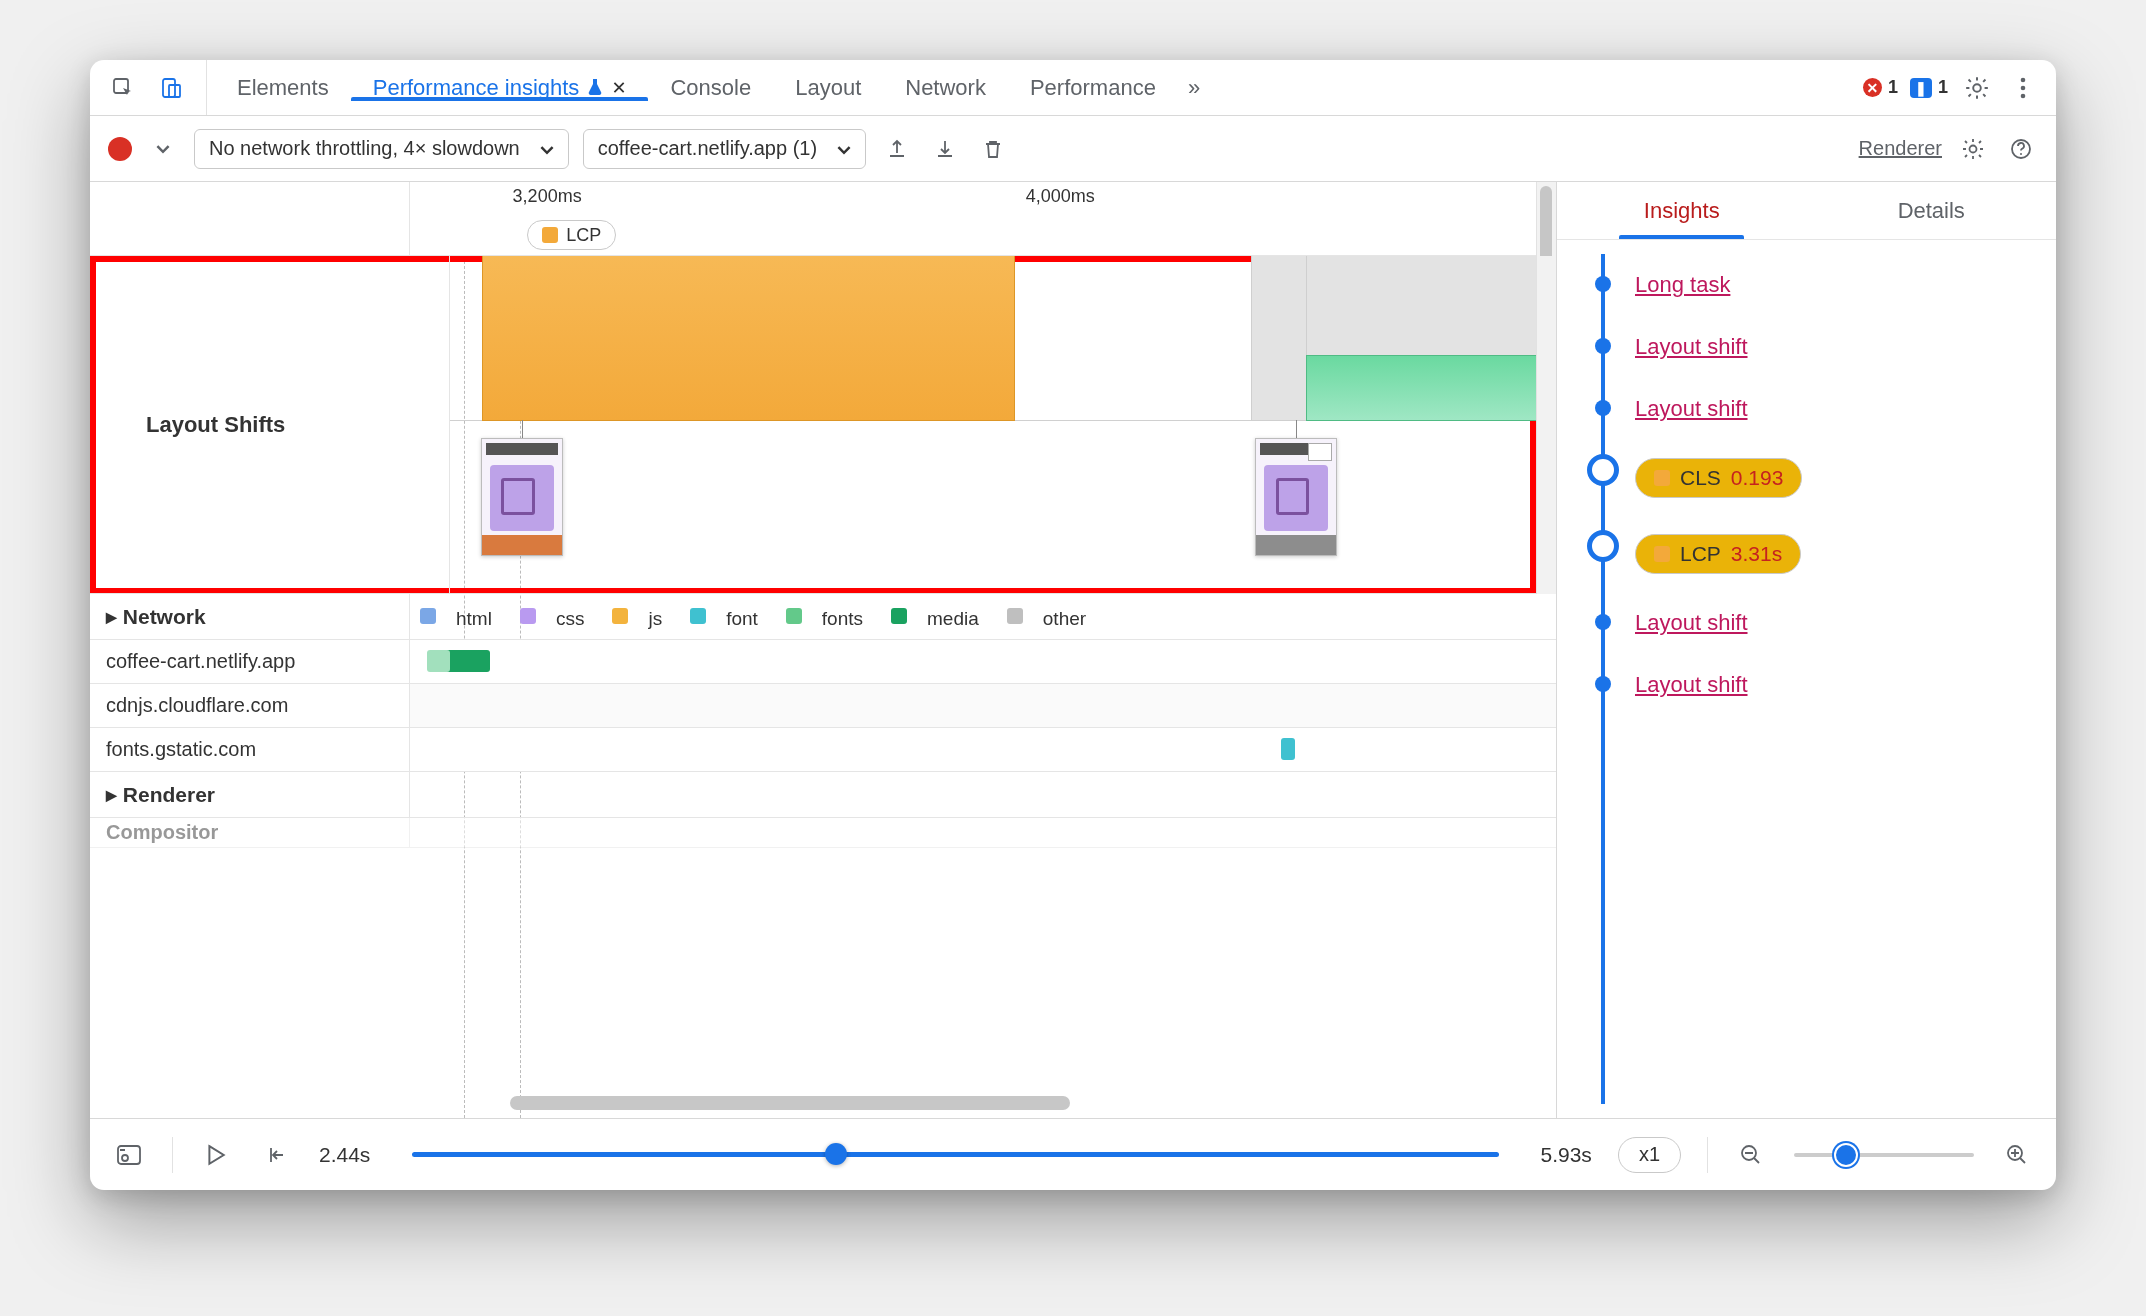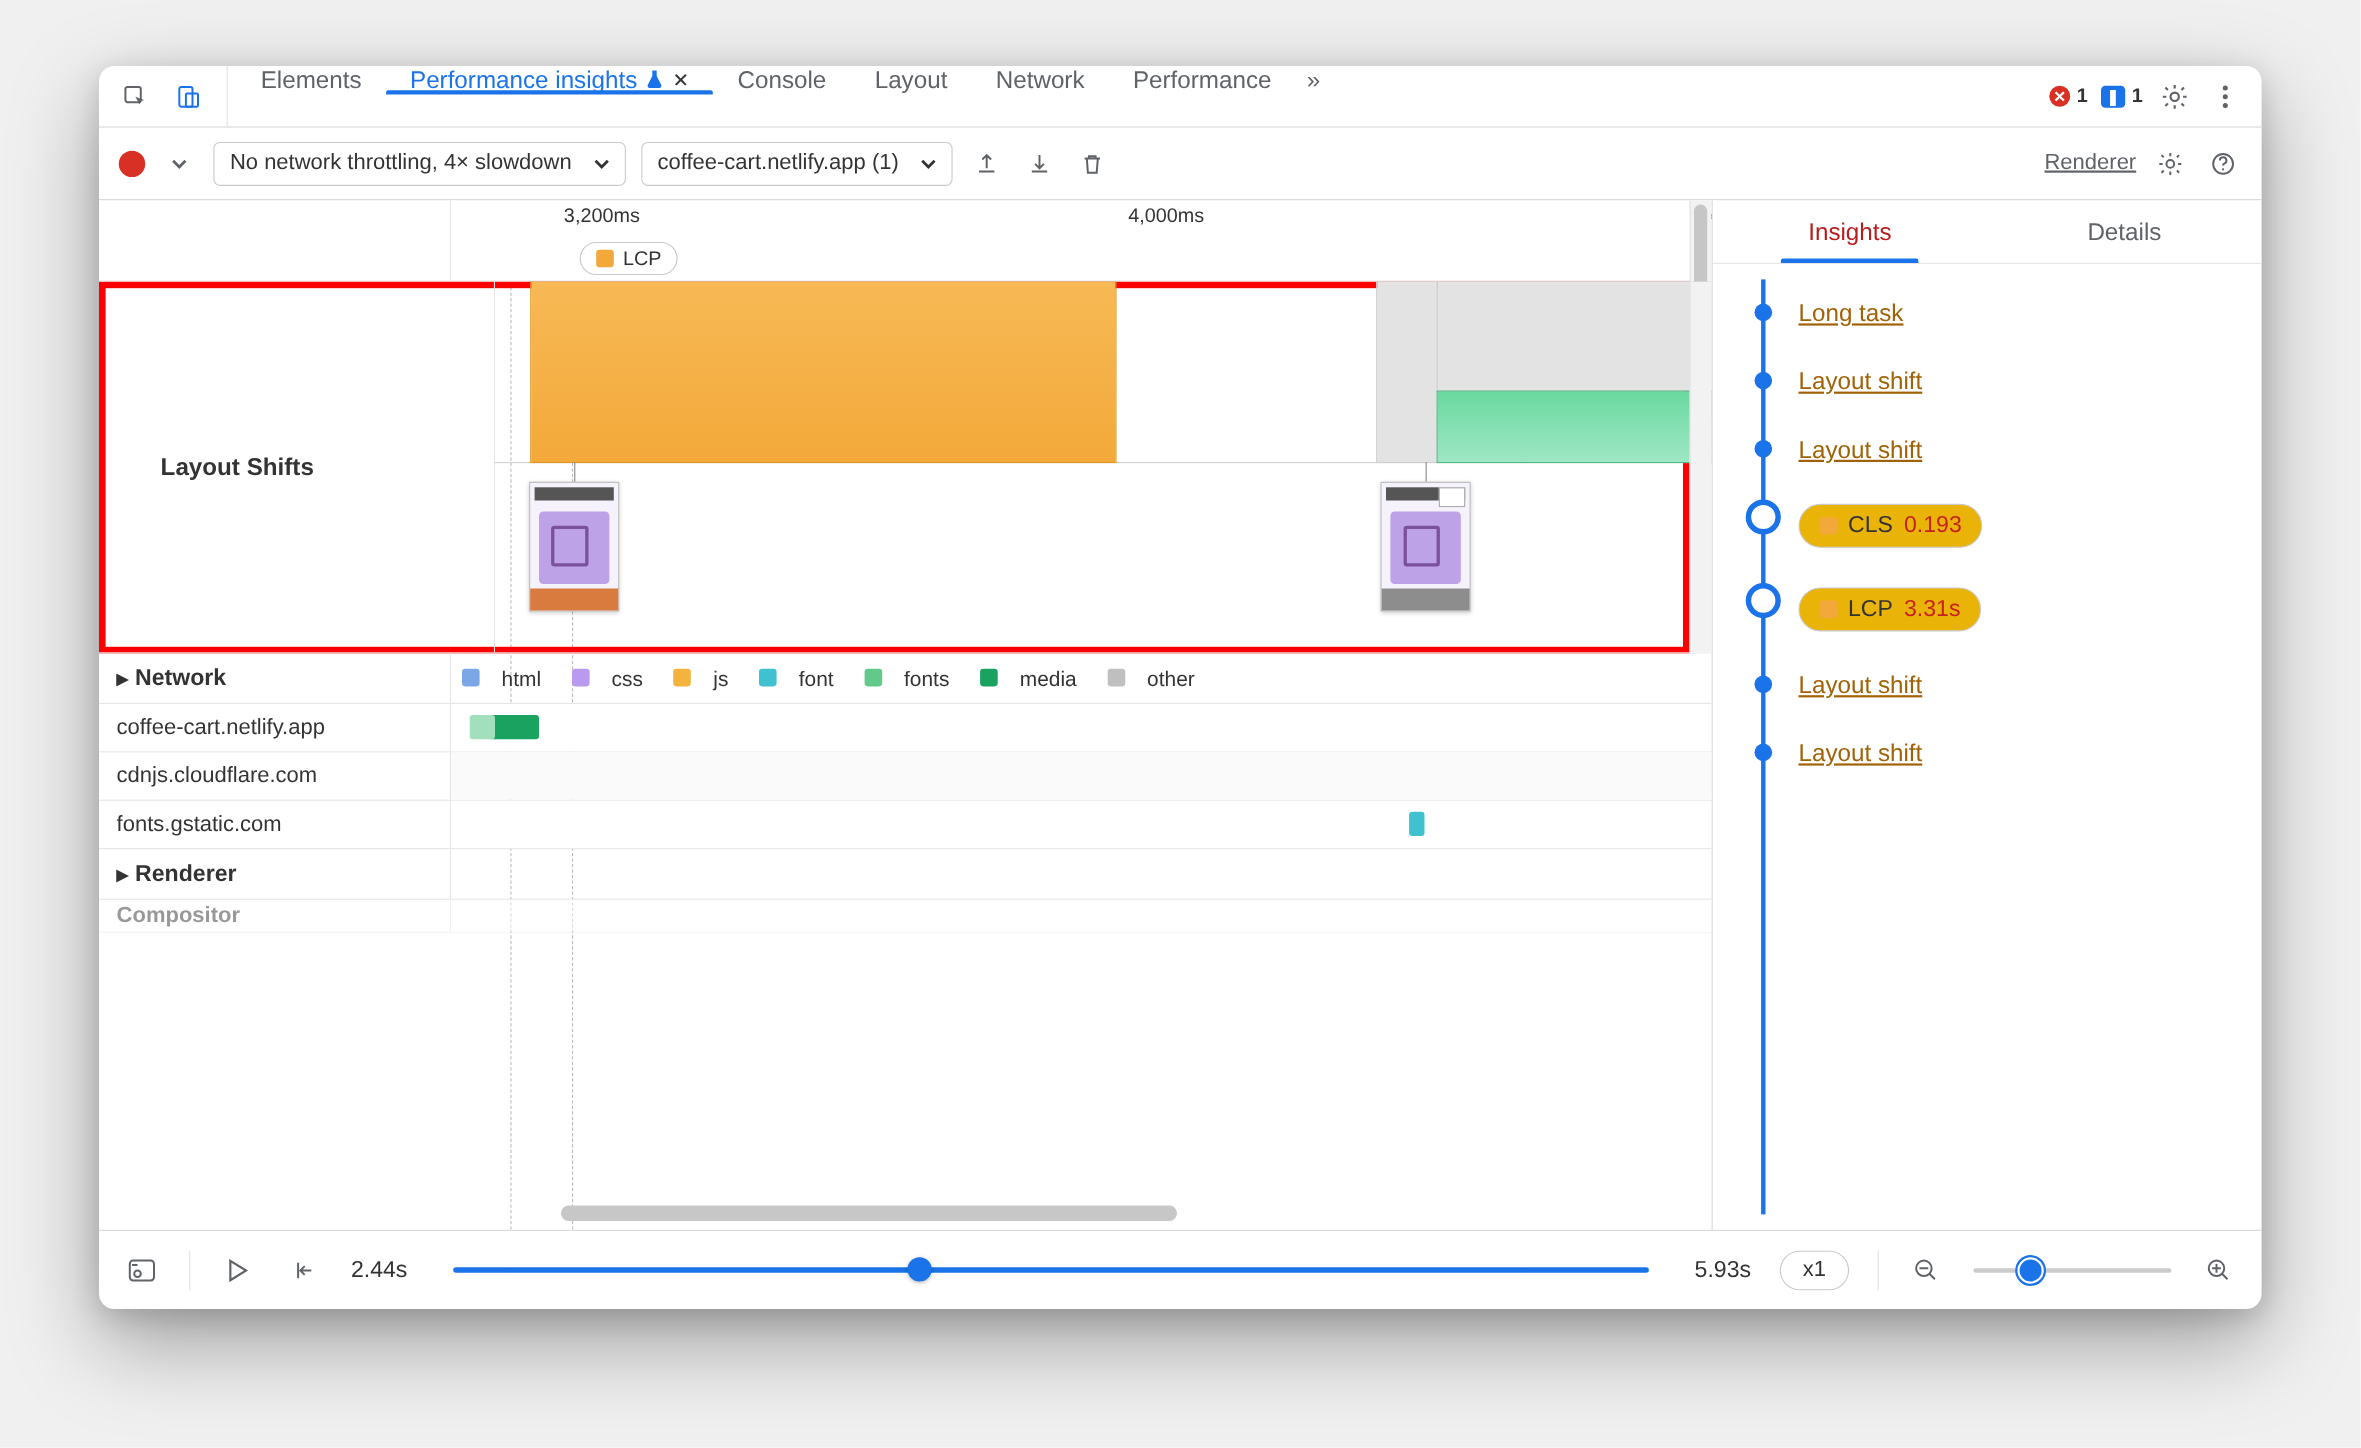--- a/index.html
+++ b/index.html
@@ -27,21 +27,21 @@
 
 .titlebar { height: 52px; background: #fdfdfd; display: flex; align-items: center; padding: 0 14px; border-bottom: 1px solid #e5e5e5; }
 .traffic-lights { display: flex; gap: 12px; }
 .tl { width: 19px; height: 19px; border-radius: 50%; }
 .tl.red { background: #ff5f57; } .tl.yellow { background: #febc2e; } .tl.green { background: #28c840; }
 .titlebar .title { flex: 1; text-align: center; font-weight: 700; font-size: 20px; color: #333; margin-right: 60px; }
 
 
 .tabstrip { height: 56px; display: flex; align-items: stretch; border-bottom: 1px solid #d8d8d8; padding: 0 6px 0 16px; gap: 8px; }
 .tabstrip-left { display: flex; align-items: center; gap: 14px; padding-right: 18px; border-right: 1px solid #e2e2e2; }
-.tablist { display: flex; align-items: flex-start; flex: 1; }
+.tablist { display: flex; align-items: center; flex: 1; }
 .tab { display: flex; align-items: center; padding: 0 22px; font-size: 22px; color: #5f6368; cursor: pointer; position: relative; gap: 8px; }
 .tab.active { color: #1a73e8; }
 .tab.active::after { content:""; position:absolute; left:0; right:0; bottom:0; height:4px; background:#1a73e8; border-radius: 2px 2px 0 0; }
 .tab .close { font-size: 18px; color: #333; }
 .tabstrip-right { display:flex; align-items:center; gap: 12px; padding-right: 10px; }
 .chip { display:inline-flex; align-items:center; gap:6px; font-size: 18px; font-weight:700; }
 .chip .dot { width: 19px; height: 19px; border-radius: 50%; display:flex; align-items:center; justify-content:center; color:#fff; font-size: 14px; }
 .chip.err .dot { background:#d93025; } .chip.msg .dot { background:#1a73e8; width:22px; height:20px; border-radius:4px; }
 .iconbtn { width: 34px; height: 34px; display:flex; align-items:center; justify-content:center; color:#5f6368; cursor:pointer; border-radius:4px; }
 svg .stroke { stroke: currentColor; fill: none; stroke-width: 1.8; }
@@ -105,21 +105,21 @@
 
 .r-tabs { display:flex; height:58px; border-bottom:1px solid #e5e5e5; }
 .r-tab { flex:1; display:flex; align-items:center; justify-content:center; font-size:22px; color:#5f6368; cursor:pointer; position:relative; }
 .r-tab.active { color:#b91c1c; }
 .r-tab.active::after { content:""; position:absolute; bottom:0; left:25%; right:25%; height:4px; background:#1a73e8; border-radius:2px 2px 0 0; }
 .r-body { flex:1; position:relative; padding: 14px 20px 14px 30px; overflow:hidden; }
 .timeline-v { position:absolute; left:44px; top:14px; bottom:14px; width:4px; background:#1a73e8; }
 .ins-item { position:relative; padding: 18px 0 18px 48px; }
 .ins-dot { position:absolute; left:8px; top:22px; width:16px; height:16px; border-radius:50%; background:#1a73e8; border:none; }
 .ins-dot.big { left:0; top:14px; width:32px; height:32px; background:#fff; border:5px solid #1a73e8; }
-.ins-link { color:#a16207; font-size:22px; text-decoration:underline; cursor:pointer; }
+.ins-link { color:#be185d; font-size:22px; text-decoration:underline; cursor:pointer; }
 .ins-pill { display:inline-flex; align-items:center; height:40px; padding: 0 18px; border:1px solid #c9c9c9; border-radius:22px; font-size:21px; gap:10px; background:#eab308; }
 .ins-pill .val { color:#c5221f; font-weight:400; }
 
 
 .bottombar { height:72px; border-top:1px solid #d8d8d8; display:flex; align-items:center; padding: 0 22px; gap: 26px; }
 .slider-track { flex:1; height:5px; background:#1a73e8; border-radius:3px; position:relative; margin: 0 16px; }
 .slider-thumb { position:absolute; top:-9px; width:22px; height:22px; border-radius:50%; background:#1a73e8; box-shadow:0 1px 4px rgba(0,0,0,.3); }
 .zoom-track { width: 180px; height:4px; background:#ccc; border-radius:3px; position:relative; }
 .zoom-thumb { position:absolute; top:-10px; width:24px; height:24px; border-radius:50%; background:#1a73e8; border:2px solid #fff; box-shadow:0 0 0 2px #1a73e8; }
 .speed-pill { height:36px; padding: 0 20px; border:1px solid #c9c9c9; border-radius:20px; display:flex; align-items:center; font-size:20px; }

